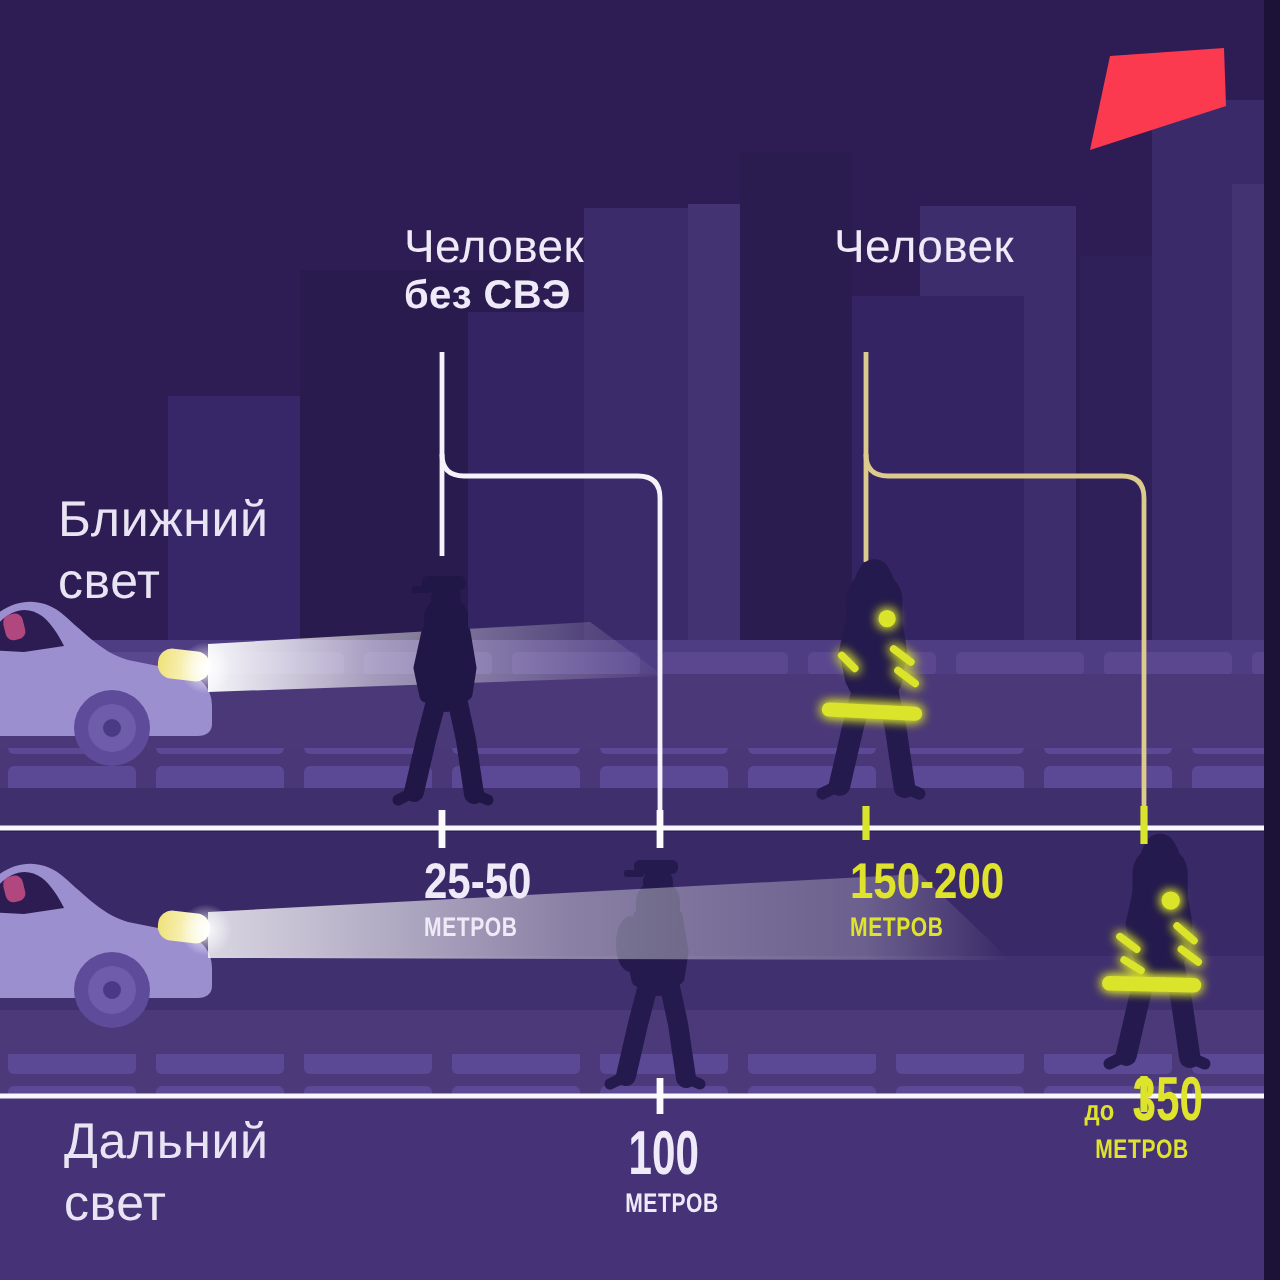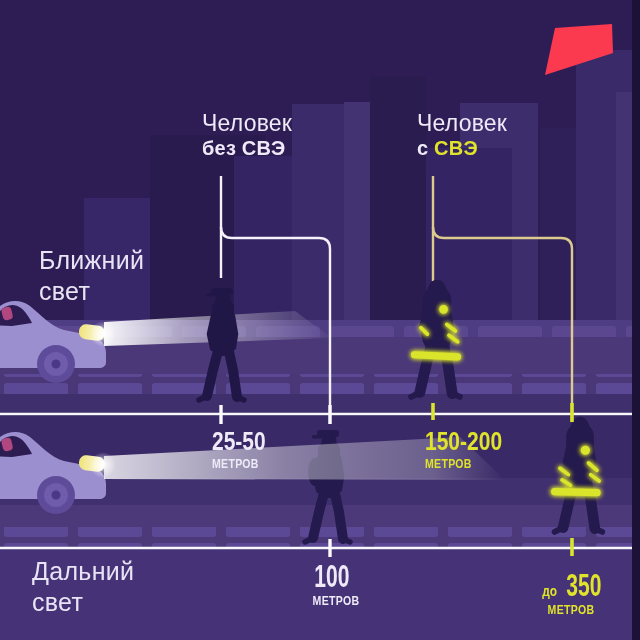--- a/index.html
+++ b/index.html
@@ -197,24 +197,23 @@
     <polygon points="15,10 72,6 73,35 5,57" fill="#fb3a50"></polygon>
   </svg>
 
   <div class="txt person-label" style="left:202px;">
     <div>Человек</div>
     <div class="l2">без СВЭ</div>
   </div>
 
   <div class="txt person-label" style="left:417px;">
     <div>Человек</div>
-    <div class="l2"><span>с</span>&nbsp;<span class="accent">СВЭ</span></div>
-  </div>
-
-  <div class="txt beam-title" style="left:29px;top:245px;margin-left:10px;">
+  </div>
+
+  <div class="txt beam-title" style="left:29px;top:245px;">
     <div>Ближний</div>
     <div>свет</div>
   </div>
 
   <div class="txt beam-title" style="left:32px;top:556px;">
     <div>Дальний</div>
     <div>свет</div>
   </div>
 
   <div class="txt measure" style="left:212px;top:430px;">
@@ -225,18 +224,18 @@
   <div class="txt measure yellow" style="left:425px;top:430px;">
     <div><span class="val">150-200</span></div>
     <div><span class="unit">МЕТРОВ</span></div>
   </div>
 
   <div class="txt measure centered big" style="left:306px;top:563px;width:82px;">
     <div><span class="val">100</span></div>
     <div><span class="unit">МЕТРОВ</span></div>
   </div>
 
-  <div class="txt measure centered big yellow" style="left:541px;top:572px;width:80px;">
+  <div class="txt measure centered big yellow" style="left:541px;top:536px;width:80px;">
     <div><span class="prefix">до</span><span class="val">350</span></div>
     <div><span class="unit">МЕТРОВ</span></div>
   </div>
 
 </div>
 
 </body></html>

